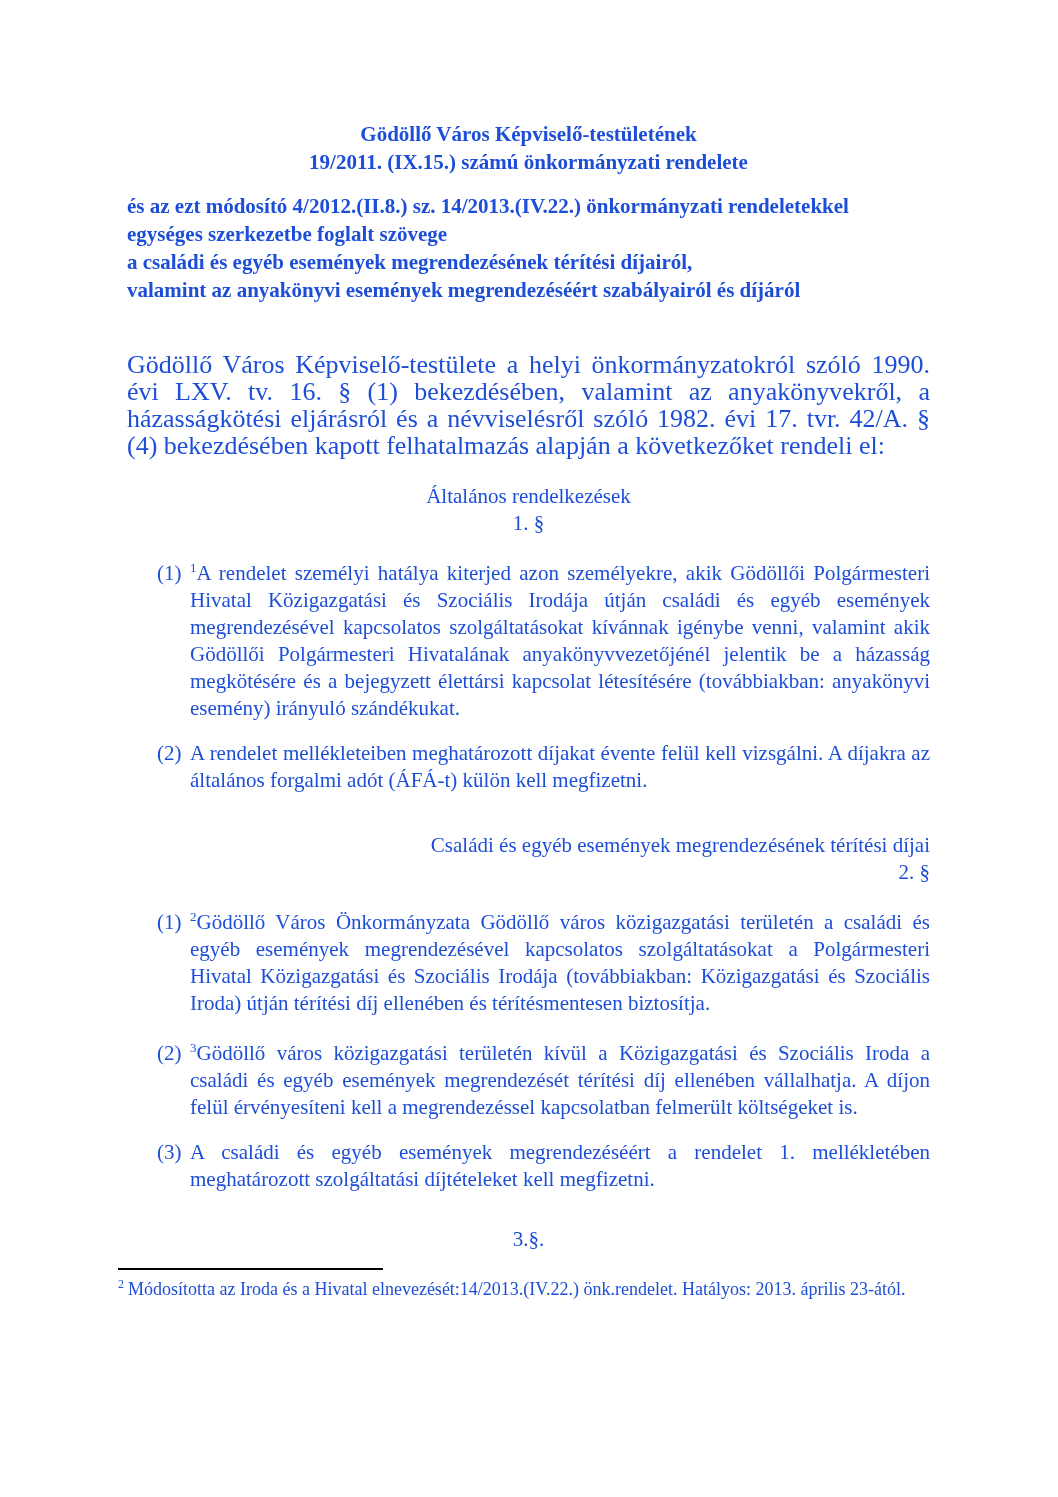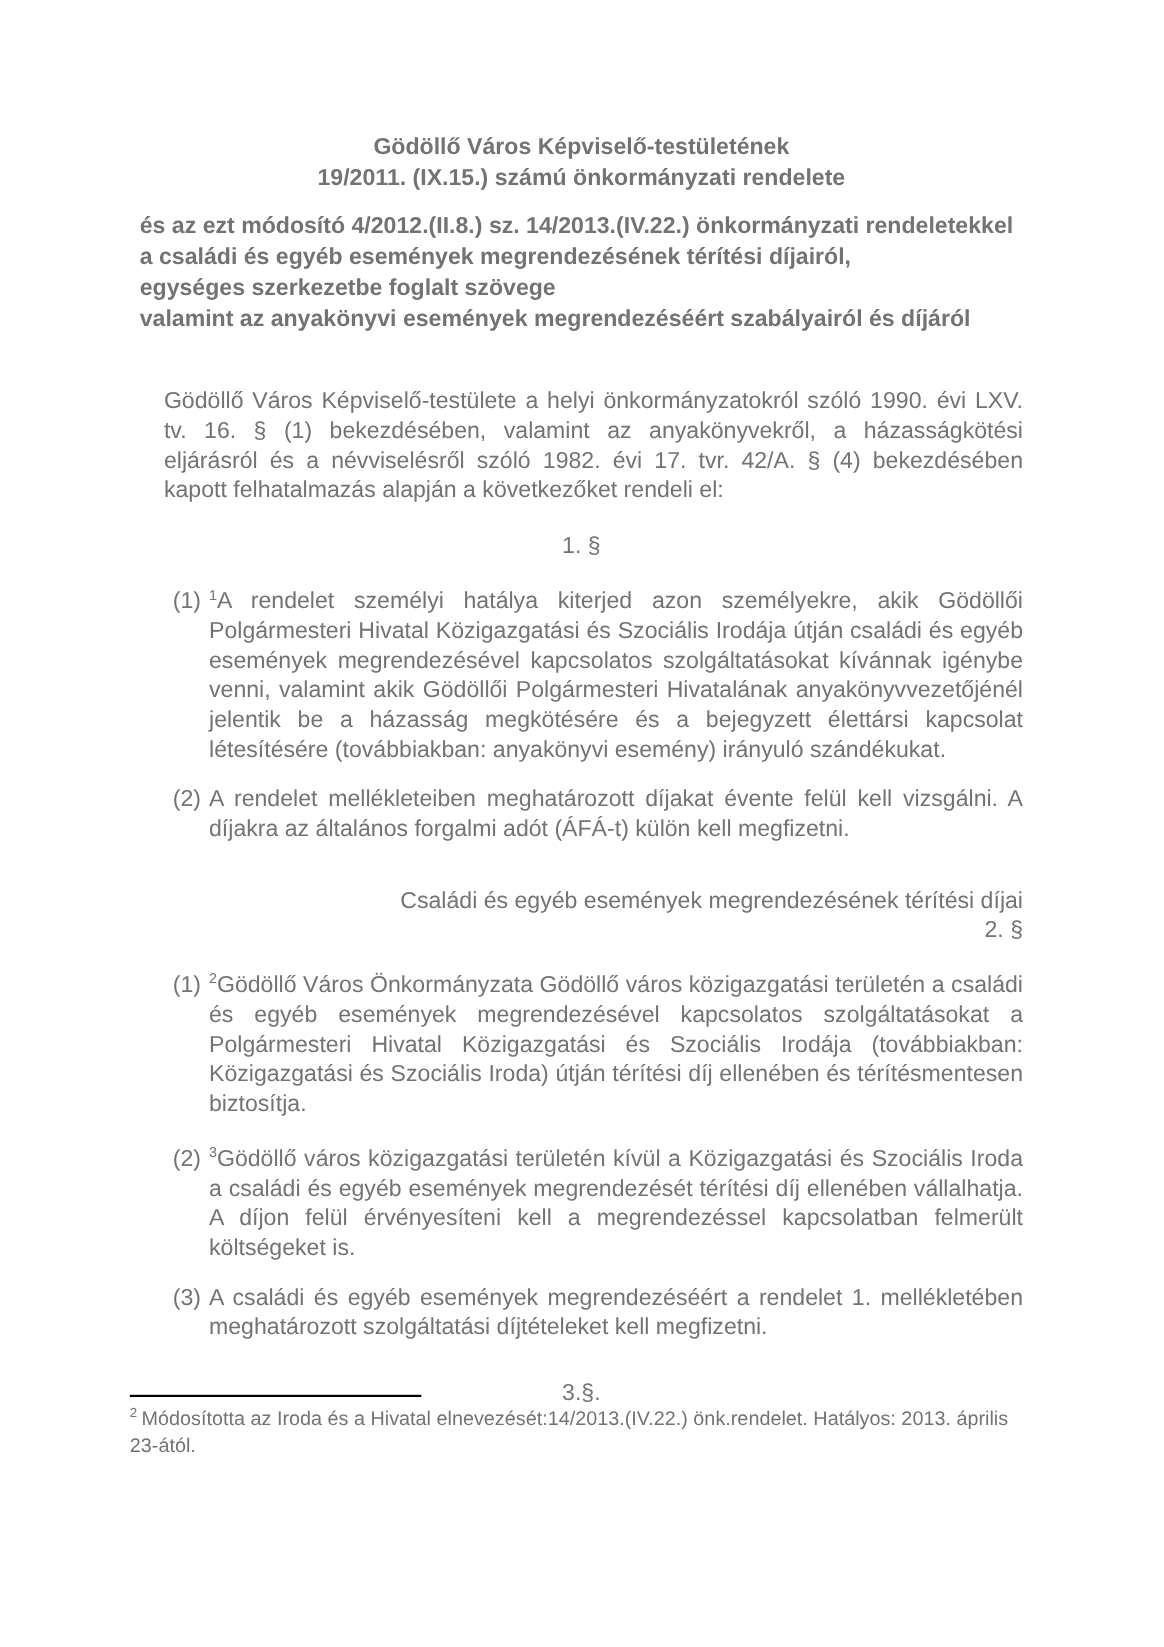--- a/index.html
+++ b/index.html
@@ -5,22 +5,22 @@
   html, body {
     margin: 0;
     padding: 0;
     background: #ffffff;
   }
   .page {
     position: relative;
     width: 1058px;
     height: 1497px;
     background: #ffffff;
-    color: #737373;
-    font-family: Liberation Sans, sans-serif;
+    color: #1d4ed8;
+    font-family: Liberation Serif, serif;
     overflow: hidden;
   }
   .content {
     position: absolute;
     left: 127px;
     right: 128px;
     top: 120px;
   }
   .title-block {
     text-align: center;
@@ -31,23 +31,22 @@
   .subtitle-block {
     text-align: left;
     font-weight: bold;
     font-size: 21px;
     line-height: 28px;
     margin-top: 16px;
   }
   .preamble {
     margin-top: 47px;
     text-align: justify;
-    font-size: 21px;
+    font-size: 26px;
     line-height: 27px;
-    margin-left: 22px;
   }
   .section-heading {
     text-align: center;
     font-size: 21px;
     line-height: 27px;
   }
   .heading-1 { margin-top: 24px; }
   .heading-2 { margin-top: 38px; text-align: right; }
   .heading-3 { margin-top: 33px; }
   .item {
@@ -94,28 +93,29 @@
 <div class="page">
   <div class="content">
 
     <div class="title-block">
       <div>Gödöllő Város Képviselő-testületének</div>
       <div>19/2011. (IX.15.) számú önkormányzati rendelete</div>
     </div>
 
     <div class="subtitle-block">
       <div>és az ezt módosító 4/2012.(II.8.) sz. 14/2013.(IV.22.) önkormányzati rendeletekkel</div>
+      <div>egységes szerkezetbe foglalt szövege</div>
       <div>a családi és egyéb események megrendezésének térítési díjairól,</div>
-      <div>egységes szerkezetbe foglalt szövege</div>
       <div>valamint az anyakönyvi események megrendezéséért szabályairól és díjáról</div>
     </div>
 
     <div class="preamble">Gödöllő Város Képviselő-testülete a helyi önkormányzatokról szóló 1990. évi LXV. tv. 16. § (1) bekezdésében, valamint az anyakönyvekről, a házasságkötési eljárásról és a névviselésről szóló 1982. évi 17. tvr. 42/A. § (4) bekezdésében kapott felhatalmazás alapján a következőket rendeli el:</div>
 
     <div class="section-heading heading-1">
+      <div>Általános rendelkezések</div>
       <div>1. §</div>
     </div>
 
     <div class="item gap-lg">
       <span class="marker">(1)</span><sup class="fnref">1</sup><span>A rendelet személyi hatálya kiterjed azon személyekre, akik Gödöllői Polgármesteri Hivatal Közigazgatási és Szociális Irodája útján családi és egyéb események megrendezésével kapcsolatos szolgáltatásokat kívánnak igénybe venni, valamint akik Gödöllői Polgármesteri Hivatalának anyakönyvvezetőjénél jelentik be a házasság megkötésére és a bejegyzett élettársi kapcsolat létesítésére (továbbiakban: anyakönyvi esemény) irányuló szándékukat.</span>
     </div>
 
     <div class="item gap-md">
       <span class="marker">(2)</span><span>A rendelet mellékleteiben meghatározott díjakat évente felül kell vizsgálni. A díjakra az általános forgalmi adót (ÁFÁ-t) külön kell megfizetni.</span>
     </div>

